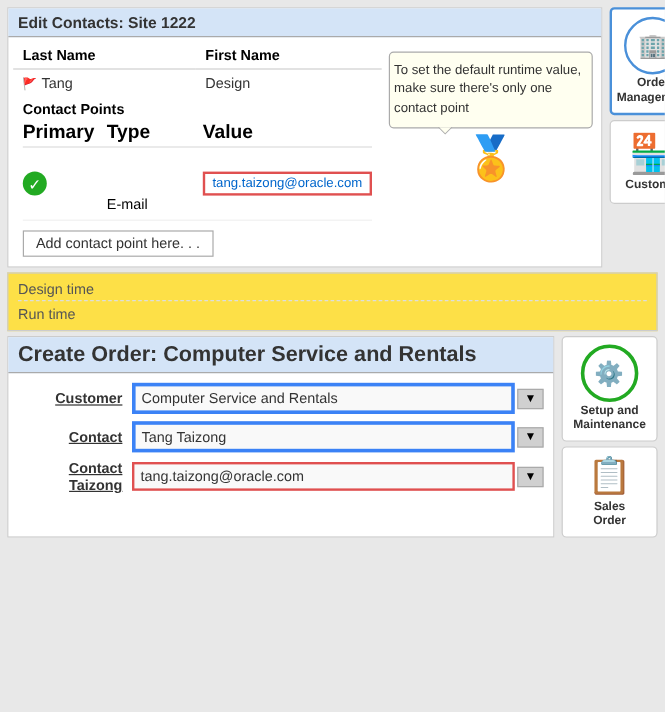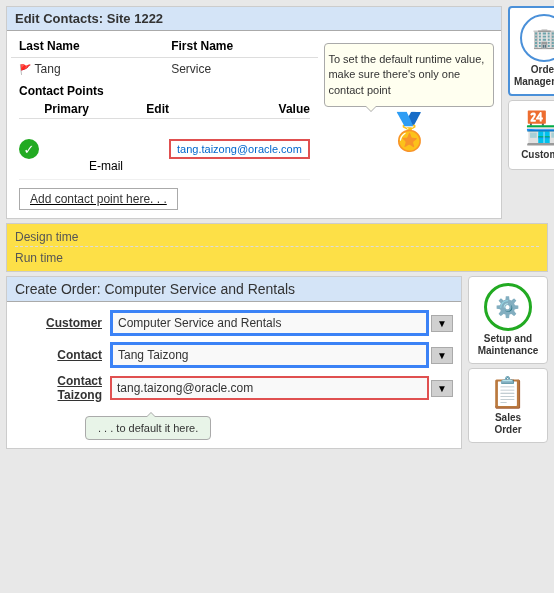--- a/index.html
+++ b/index.html
@@ -63,24 +63,23 @@
     }
     .cp-title {
       font-weight: bold;
       margin-bottom: 2px;
       font-size: 12px;
     }
     .cp-header {
       display: flex;
       gap: 0;
       font-weight: bold;
-      font-size: 12px;
+      font-size: 16px;
       padding: 2px 0;
       border-bottom: 1px solid #ddd;
-      text-align: right;
     }
     .cp-header-primary { width: 70px; }
     .cp-header-type { width: 80px; }
     .cp-header-value { flex: 1; }
 
     .cp-row {
       display: flex;
       align-items: center;
       padding: 6px 0;
       border-bottom: 1px solid #f0f0f0;
@@ -105,21 +104,20 @@
       align-items: center;
       justify-content: center;
       color: white;
       font-size: 13px;
     }
 
     .add-contact-row {
       display: flex;
       align-items: flex-start;
       padding: 4px 8px 4px 8px;
-      text-decoration: underline;
     }
     .add-contact-label {
       border: 1px solid #aaa;
       padding: 3px 10px;
       font-size: 12px;
       color: #333;
       background: white;
     }
 
     
@@ -214,22 +212,22 @@
     }
     .create-order-panel {
       background: white;
       border: 1px solid #ccc;
       flex: 1;
     }
     .create-order-title {
       background: #d4e4f7;
       border-bottom: 1px solid #aaa;
       padding: 4px 8px;
-      font-size: 14px;
-      font-weight: normal;
+      font-size: 18px;
+      font-weight: bold;
       color: #333;
     }
     .form-section {
       padding: 8px;
     }
     .form-row {
       display: flex;
       align-items: center;
       margin-bottom: 6px;
     }
@@ -343,30 +341,30 @@
                 <th>Last Name</th>
                 <th>First Name</th>
               </tr>
             </thead>
             <tbody>
               <tr>
                 <td>
                   <span class="flag-icon">🚩</span>
                   <span>Tang</span>
                 </td>
-                <td>Service</td>
+                <td>Design</td>
               </tr>
             </tbody>
           </table>
 
           <div class="contact-points-section">
             <div class="cp-title">Contact Points</div>
             <div class="cp-header">
               <div class="cp-header-primary">Primary</div>
-              <div class="cp-header-type">Edit</div>
+              <div class="cp-header-type">Type</div>
               <div class="cp-header-value">Value</div>
             </div>
             <div class="cp-row">
               <div class="cp-primary">
                 <div class="green-check">✓</div>
               </div>
               <div class="cp-type">E-mail</div>
               <div class="cp-value">
                 <span class="cp-value-box">tang.taizong@oracle.com</span>
               </div>
@@ -431,25 +429,20 @@
 
         <div class="form-row">
           <div class="form-label">Contact Taizong</div>
           <div class="form-input-wrap">
             <input class="form-input highlighted" type="text" readonly="" value="tang.taizong@oracle.com" style="">
             <div class="dropdown-arrow">▼</div>
           </div>
         </div>
       </div>
 
-      <div style="padding: 0 8px 8px 8px;">
-        <div class="bottom-callout-bubble">
-          <span>. . . to default it here.</span>
-        </div>
-      </div>
     </div>
 
     <div class="right-icons-bottom">
       <div class="icon-box">
         <div class="icon-box-circle green-border">
           <span>⚙️</span>
         </div>
         <div class="icon-label">Setup and<br>Maintenance</div>
       </div>
       <div class="icon-box">

